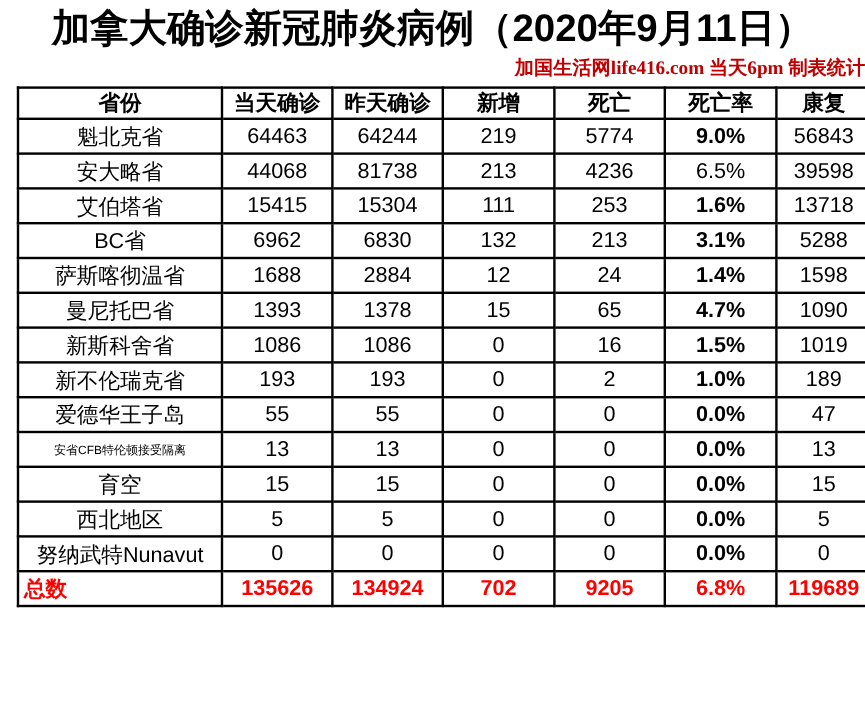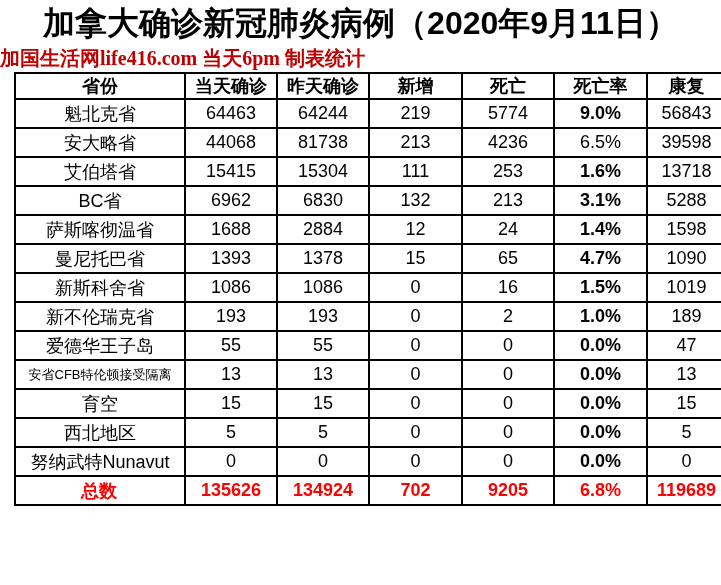--- a/index.html
+++ b/index.html
@@ -22,22 +22,22 @@
     padding-top: 7px;
     text-align: center;
     font-size: 32px;
     line-height: 32px;
     font-weight: bold;
     color: #000000;
     font-family: "Liberation Sans", sans-serif;
   }
   .subtitle {
     margin-top: 9px;
-    text-align: left;
-    font-size: 20px;
+    text-align: right;
+    font-size: 16px;
     line-height: 20px;
     font-weight: 600;
     color: #c00000;
     font-family: "Liberation Serif", serif;
   }
   table.covid-table {
     position: absolute;
     left: 14px;
     top: 72px;
     width: 711px;
@@ -66,30 +66,30 @@
     color: #000000;
     font-family: "Liberation Sans", sans-serif;
   }
   td.province-cell {
     text-align: left;
     padding-left: 7px;
     font-family: "Liberation Serif", serif;
     margin-top: 32px;
   }
   td.province-cell.small {
-    font-size: 13px;
+    font-size: 10px;
   }
   td.red-cell { color: #ff0000; }
   td.bold-cell { font-weight: bold; }
   tr.total-row td {
     color: #ff0000;
     font-weight: bold;
   }
   tr.total-row td.total-label {
-    text-align: center;
+    text-align: left;
     padding-right: 6px;
     font-family: "Liberation Serif", serif;
   }
 </style>
 </head>
 <body>
 
 <div class="page">
   <h1 class="page-title">加拿大确诊新冠肺炎病例（2020年9月11日）</h1>
   <div class="subtitle">加国生活网life416.com 当天6pm 制表统计</div>

